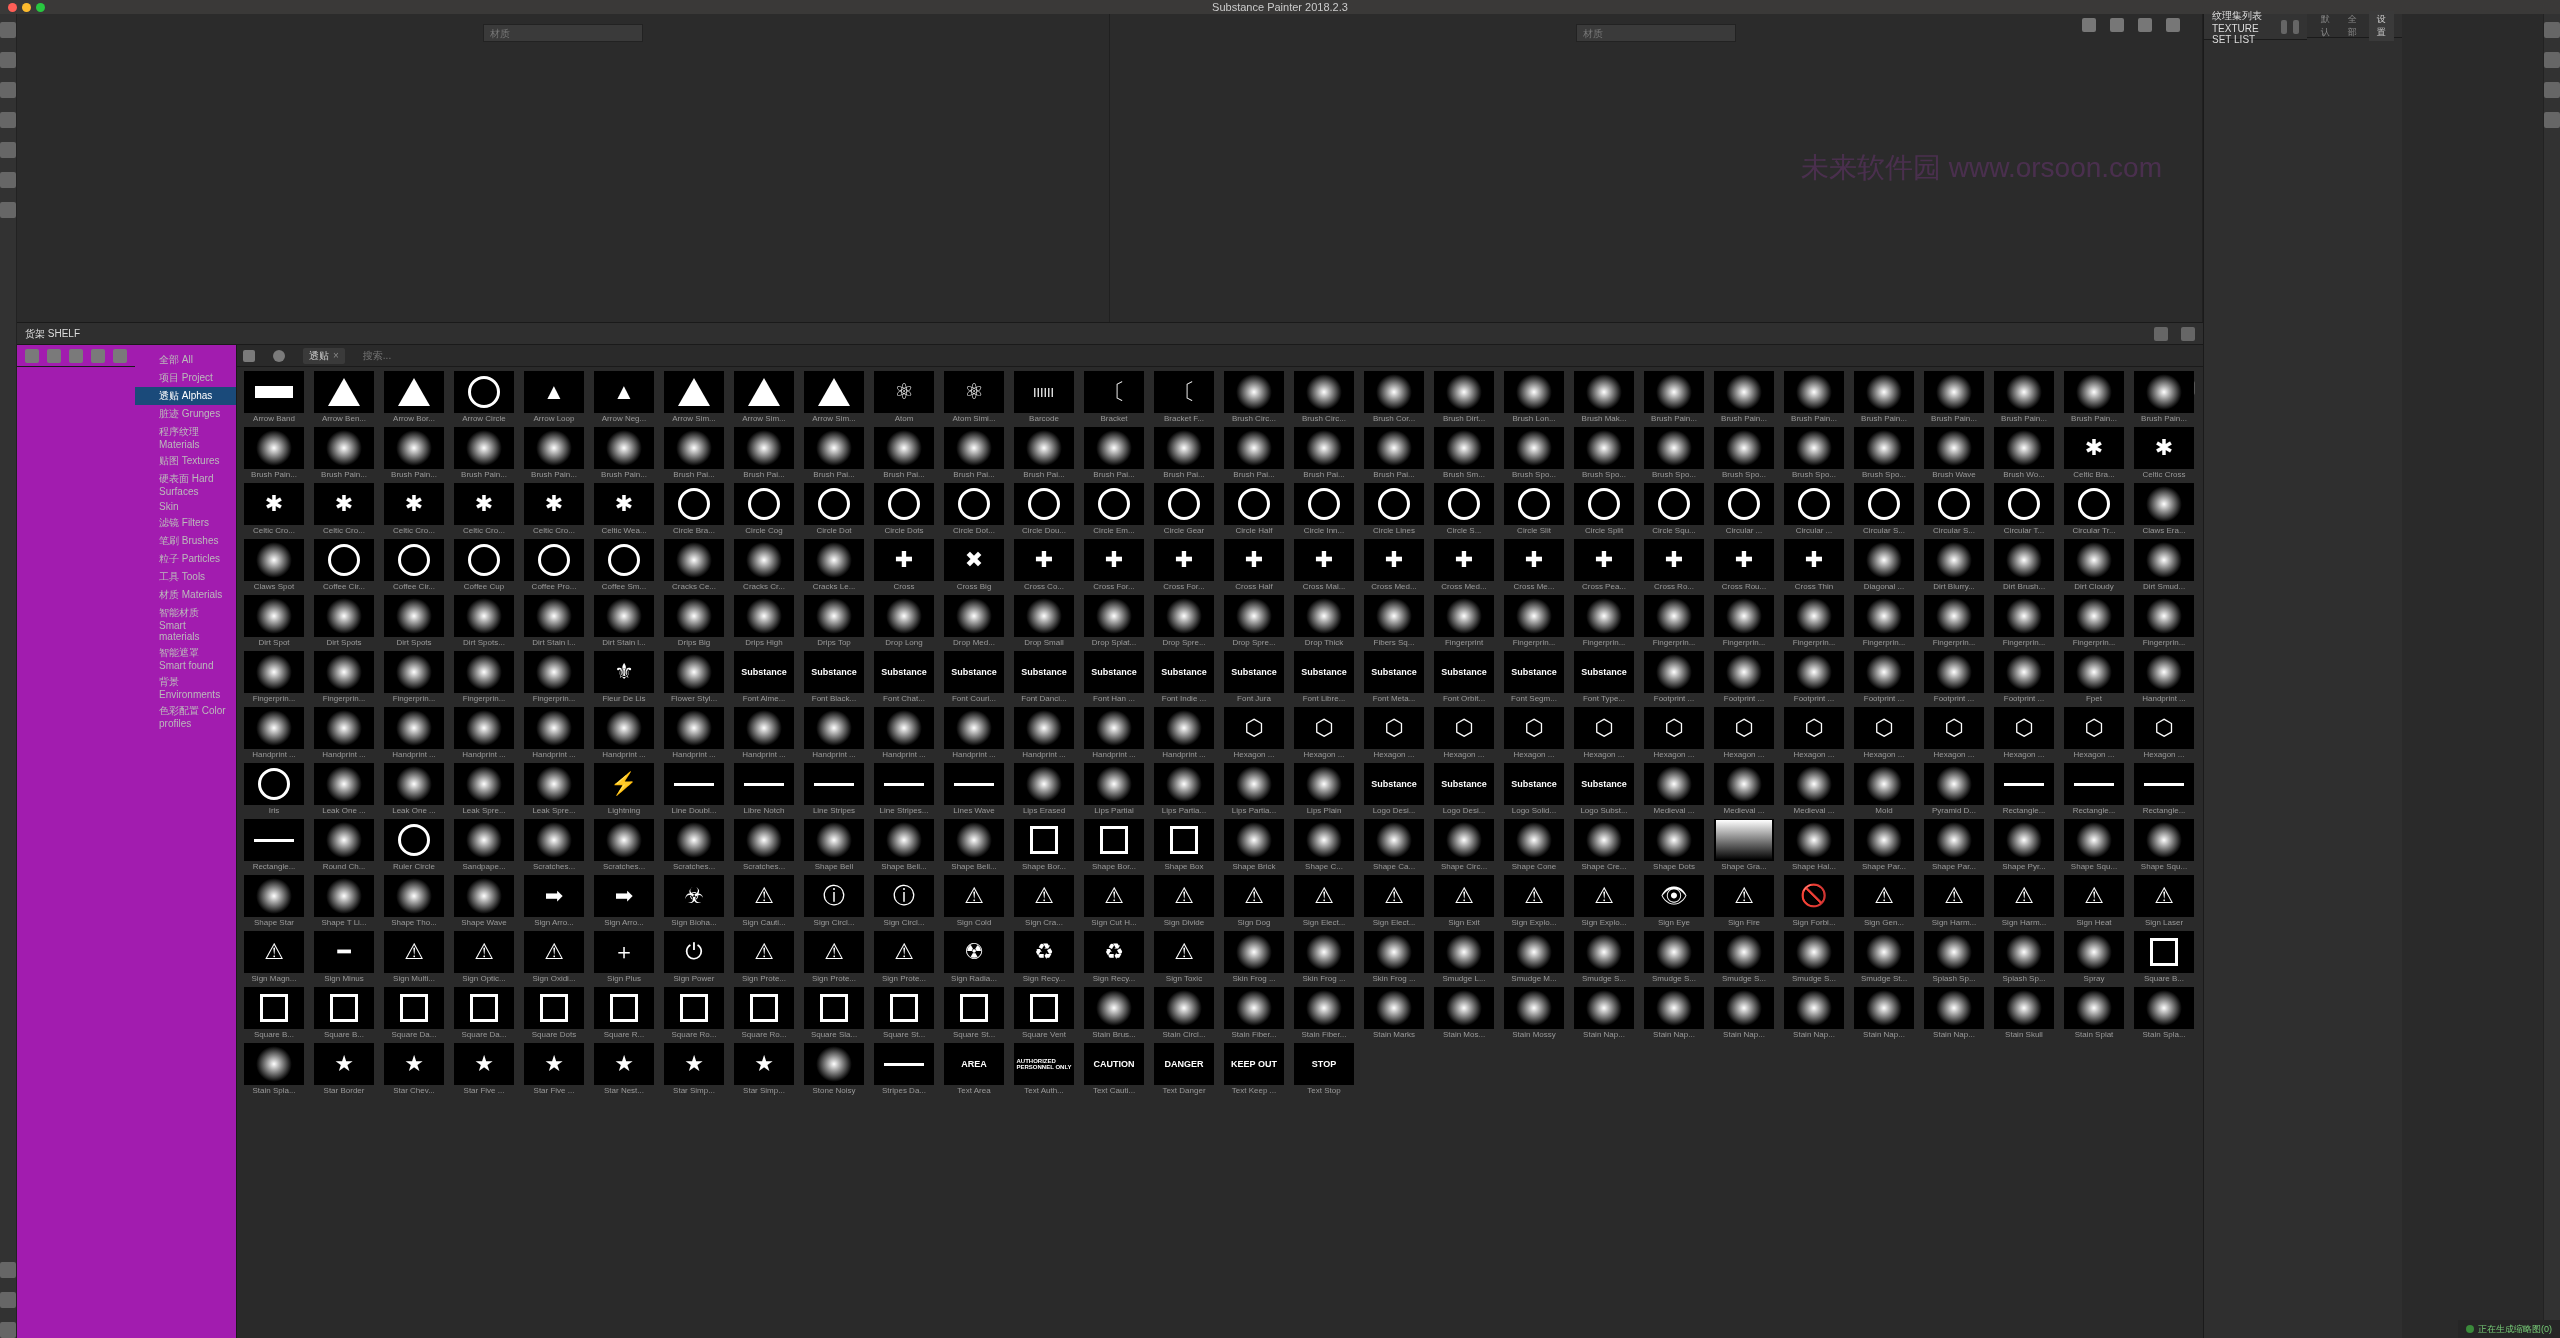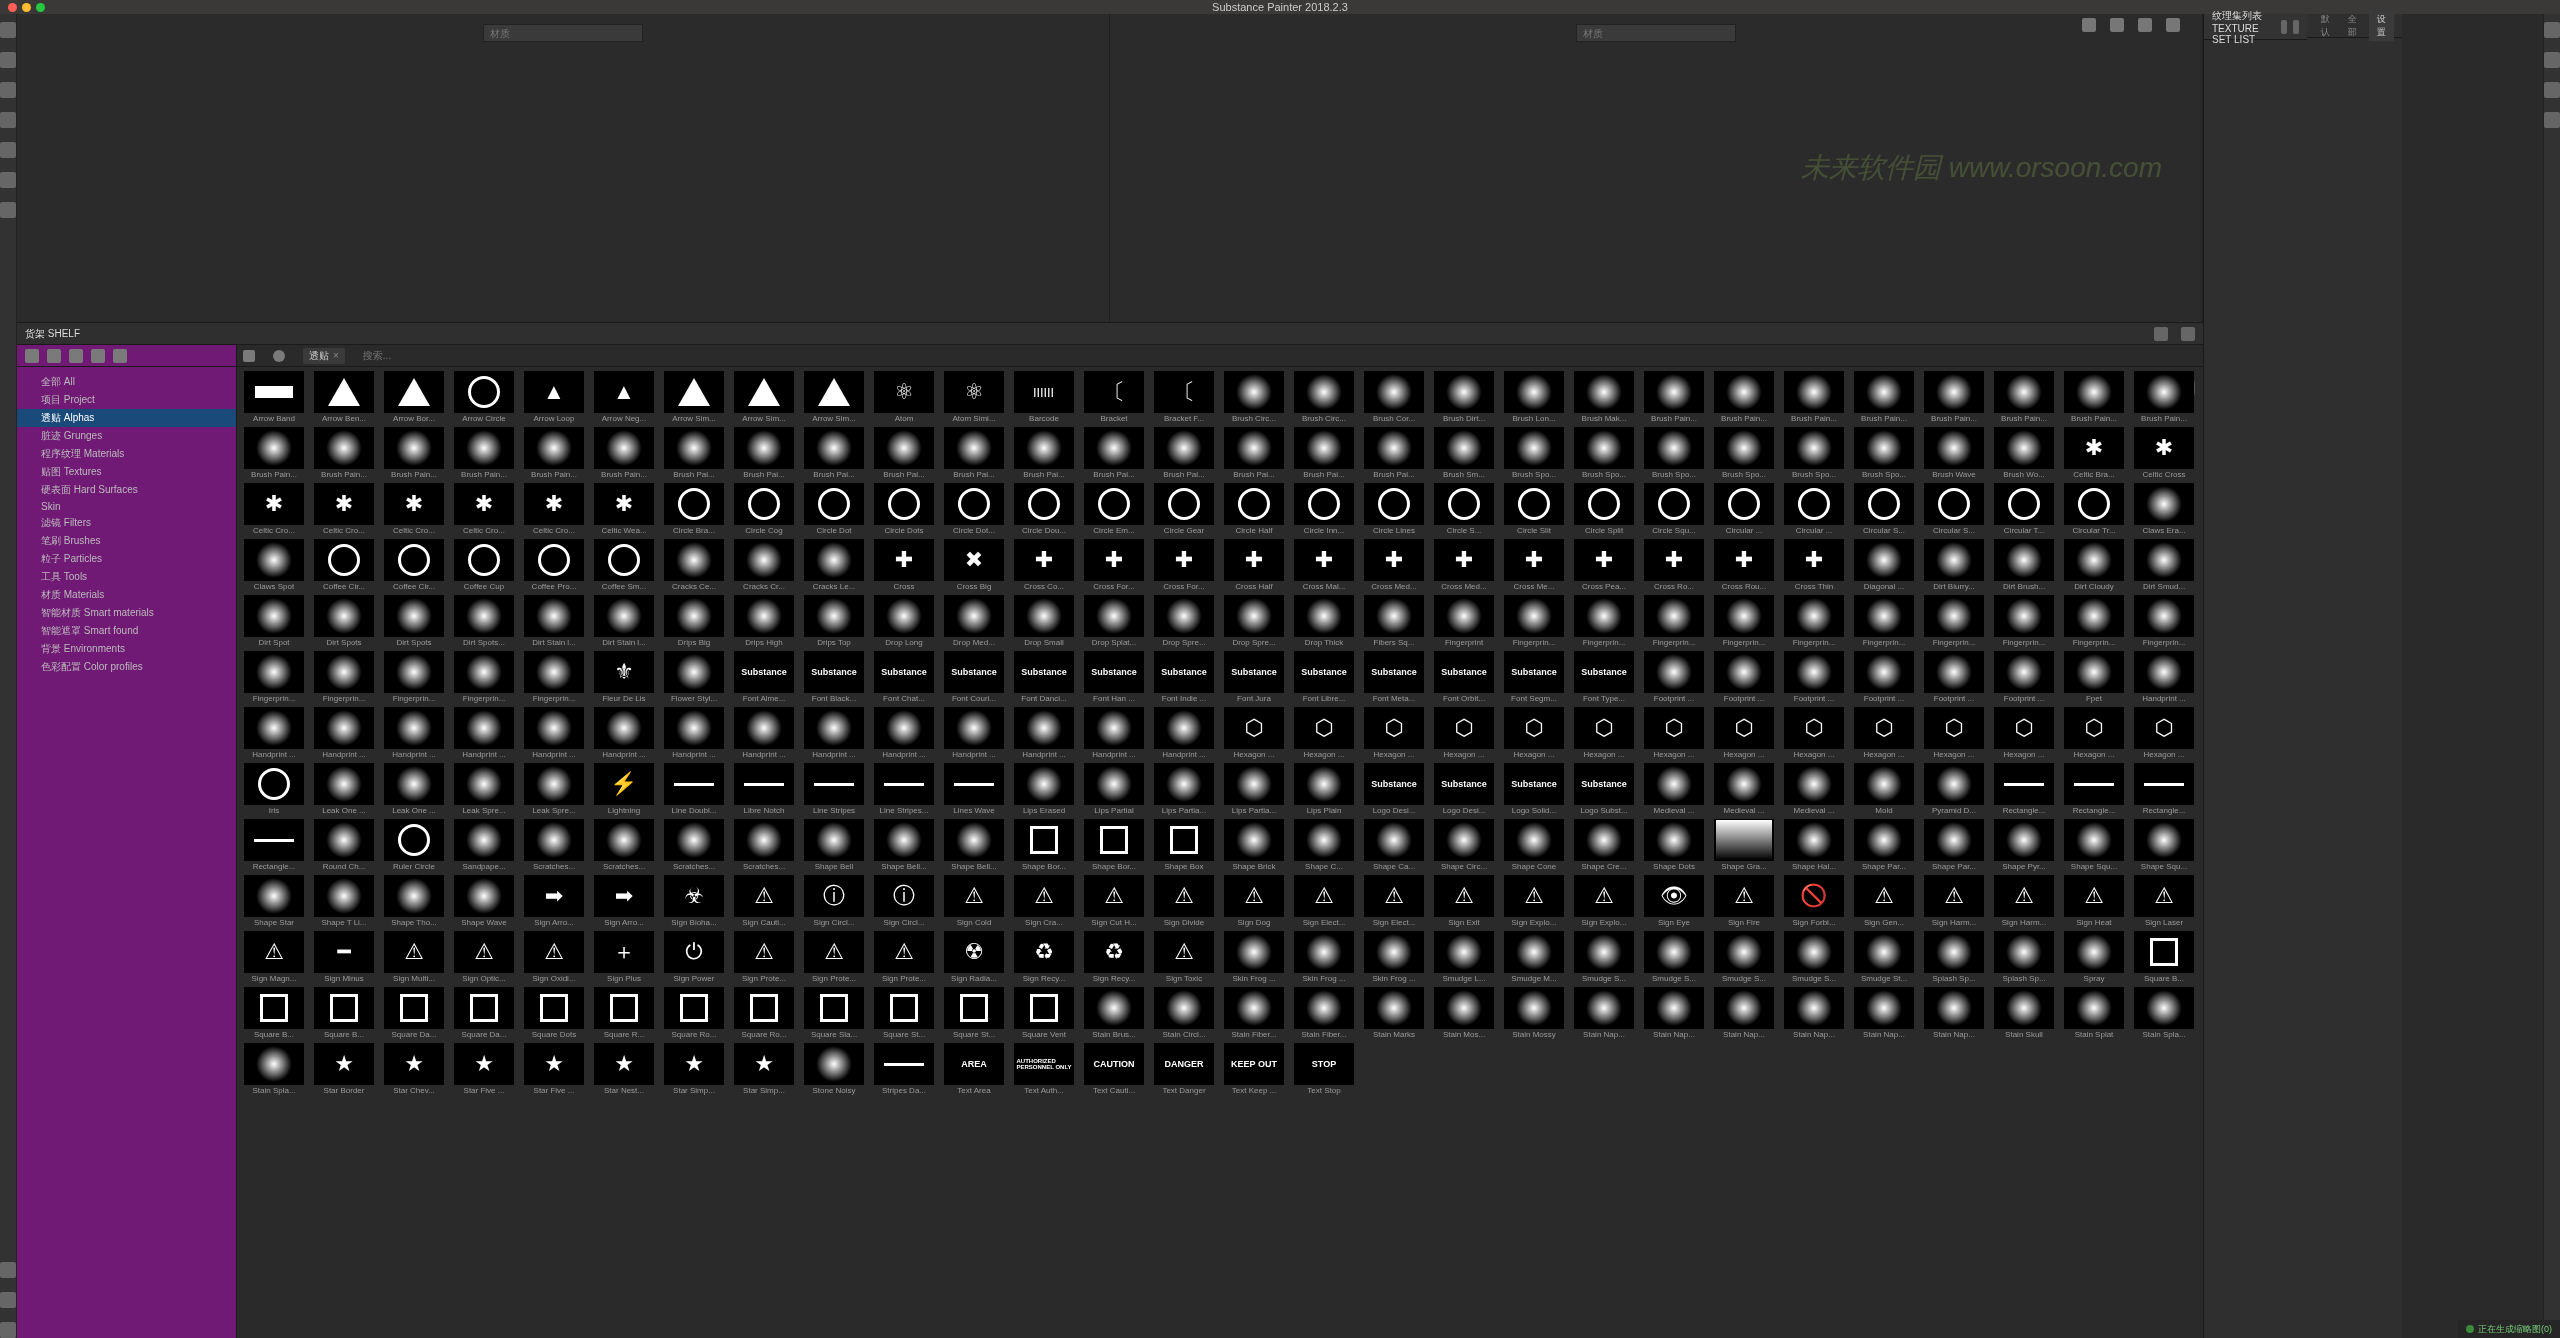--- a/index.html
+++ b/index.html
@@ -9,27 +9,27 @@
   .tl { width:9px; height:9px; border-radius:50%; }
   .tl.red{background:#ff5f57}.tl.yellow{background:#febc2e}.tl.green{background:#28c840}
   .title { position:absolute; left:50%; transform:translateX(-50%); font-size:11px; color:#ccc; }
   .root { display:flex; height:calc(100% - 14px); }
   .left-toolbar { width:36px; background:#323232; display:flex; flex-direction:column; align-items:center; padding-top:8px; gap:14px; border-right:1px solid #222; }
   .tico { width:16px; height:16px; opacity:.6; background:#888; border-radius:2px; }
   .center { flex:1; display:flex; flex-direction:column; }
   .viewport-row { height:308px; display:flex; background:#2b2b2b; position:relative; }
   .viewport { flex:1; position:relative; border-right:1px solid #202020; }
   .vp-drop { position:absolute; top:10px; left:50%; transform:translateX(-50%); width:160px; height:18px; background:#3a3a3a; border:1px solid #222; color:#777; font-size:10px; padding:2px 6px; }
-  .watermark { position:absolute; right:40px; top:50%; transform:translateY(-50%); opacity:.18; color:#bef264; font-size:28px; text-align:center; font-style:italic; }
+  .watermark { position:absolute; right:40px; top:50%; transform:translateY(-50%); opacity:.18; color:#d946ef; font-size:28px; text-align:center; }
   .shelf { flex:1; display:flex; flex-direction:column; background:#2a2a2a; border-top:1px solid #1a1a1a; overflow:hidden; }
   .shelf-header { height:22px; background:#2f2f2f; display:flex; align-items:center; padding:0 8px; color:#ddd; font-size:10px; border-bottom:1px solid #1a1a1a;gap:7px; }
   .shelf-header .sp { flex:1; }
   .hico { width:14px;height:14px;background:#666;margin-left:6px;border-radius:2px; }
   .shelf-body { flex:1; display:flex; overflow:hidden; }
-  .shelf-side { width:220px; background:#701a75; border-right:1px solid #1a1a1a; display:flex; flex-direction:column; }
+  .shelf-side { width:220px; background:#a21caf; border-right:1px solid #1a1a1a; display:flex; }
   .shelf-icons { height:22px; display:flex; gap:8px; align-items:center; padding:0 8px; border-bottom:1px solid #1a1a1a; }
   .sico { width:14px;height:14px;background:#7a7a7a;border-radius:2px; }
   .shelf-cats { padding:6px 0; overflow:auto; }
   .cat { font-size:10px; color:#bbb; padding:2px 8px 2px 24px; cursor:pointer; }
   .cat.sel { background:#1a4a7a; color:#fff; }
   .shelf-main { flex:1; display:flex; flex-direction:column; overflow:hidden; }
   .shelf-bar { height:22px; display:flex; align-items:center; padding:0 6px; gap:18px; border-bottom:1px solid #1a1a1a; }
   .pill { background:#3a3a3a; padding:1px 6px; font-size:10px; color:#ccc; display:flex; align-items:center; gap:4px; border-radius:2px; }
   .pill .x { color:#888; cursor:pointer; }
   .search { flex:1; background:transparent; border:none; color:#aaa; font-size:10px; }

